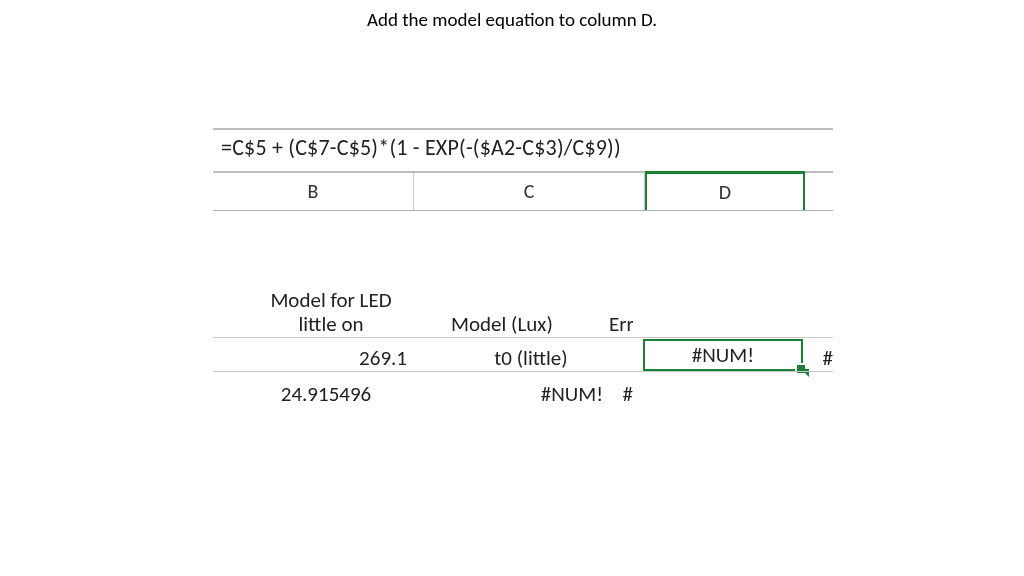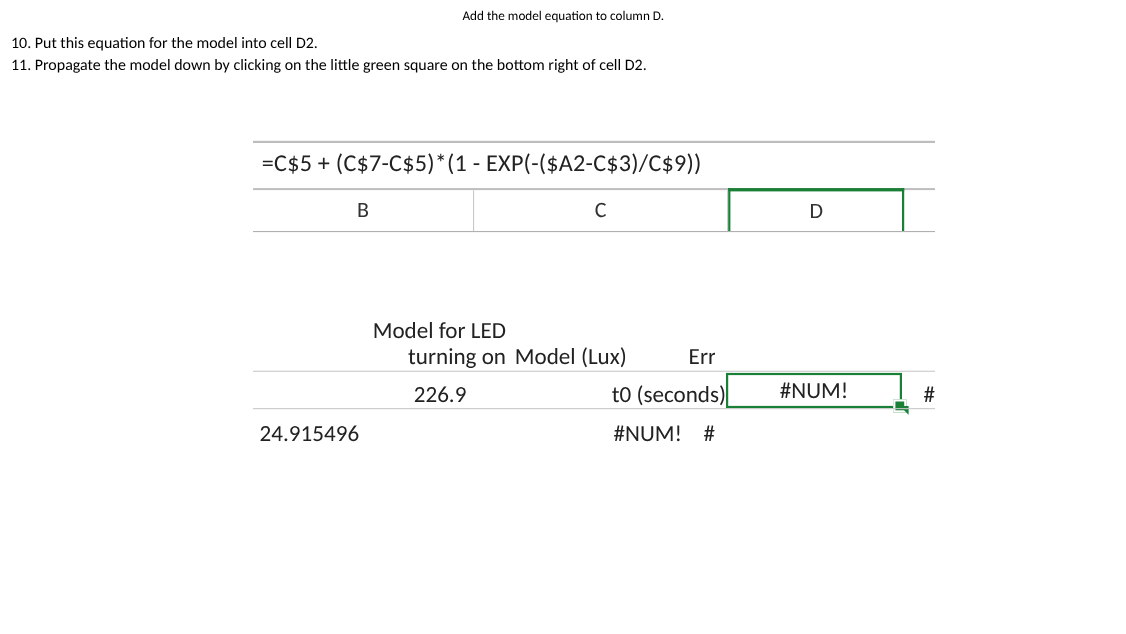--- a/index.html
+++ b/index.html
@@ -10,33 +10,33 @@
     font-family: Calibri, Arial, sans-serif;
     background: #ffffff;
     color: #000;
     overflow: hidden;
   }
   .page {
     padding: 6px 8px;
   }
   .title {
     text-align: center;
-    font-size: 12px;
+    font-size: 19px;
     margin: 2px 0 8px 0;
   }
   .steps {
     font-size: 14.5px;
     line-height: 1.35;
     margin: 0 0 20px 2px;
   }
   .steps .row { margin: 0; }
 
   .shot {
     position: absolute;
-    left: 230px;
+    left: 213px;
     top: 128px;
     width: 620px;
     box-sizing: border-box;
   }
 
   
   .formula-region {
     border-top: 2px solid #bdbdbd;
     border-bottom: 2px solid #bdbdbd;
     background: #fff;
@@ -73,22 +73,22 @@
   }
   .grow {
     display: flex;
     align-items: flex-end;
     height: 34px;
   }
   .grow.tall { height: 126px; align-items: flex-end; }
   .grow.tall2 { height: 36px; }
 
   .gc-b { width: 200px; text-align: right; padding-right: 6px; box-sizing: border-box; }
-  .gc-c { width: 230px; text-align: right; padding-left: 6px; box-sizing: border-box; }
-  .gc-c.right { text-align: left; padding-right: 10px; }
+  .gc-c { width: 230px; text-align: center; padding-left: 6px; box-sizing: border-box; }
+  .gc-c.right { text-align: center; padding-right: 10px; }
   .gc-d { width: 160px; text-align: right; box-sizing: border-box; }
   .gc-e { width: 30px; text-align: right; padding-left: 6px; box-sizing: border-box; overflow: hidden; }
 
   .row-divider {
     position: absolute;
     left: 0; right: 0;
     height: 0;
     border-top: 1px solid #c9c9c9;
   }
 
@@ -124,55 +124,51 @@
 
   .clip-b { overflow: hidden; white-space: nowrap; direction: rtl; text-align: right; }
   .clip-e { overflow: hidden; white-space: nowrap; }
   .ctext-upper { display:block; line-height:1.0; }
 </style>
 </head>
 <body>
 
 <div class="page">
   <div class="title">Add the model equation to column D.</div>
-  <div class="steps">
-    <div class="row">10. Put this equation for the model into cell D2.</div>
-    <div class="row">11. Propagate the model down by clicking on the little green square on the bottom right of cell D2.</div>
-  </div>
 </div>
 
 <div class="shot">
 
   <div class="formula-region">
     <span class="formula">=C$5 + (C$7-C$5)*(1 - EXP(-($A2-C$3)/C$9))</span>
   </div>
 
   <div class="col-headers">
     <div class="col-b">B</div>
     <div class="col-c">C</div>
     <div class="col-d">D</div>
     <div class="col-e"></div>
   </div>
 
   <div class="grid">
 
     <div class="grow tall">
       <div class="gc-c">
         <span class="ctext-upper">Model for LED</span>
-        <span>turning on</span>
+        <span>little on</span>
       </div>
       <div class="gc-d" style="text-align:left; padding-left:8px;margin-top:24px;">Model (Lux)</div>
       <div class="gc-e clip-e">Err</div>
     </div>
 
     <div class="row-divider" style="top:126px;"></div>
 
     <div class="grow">
-      <div class="gc-b">226.9</div>
-      <div class="gc-c">t0 (seconds)</div>
+      <div class="gc-b">269.1</div>
+      <div class="gc-c">t0 (little)</div>
       <div class="gc-d">
         <div class="sel-d">
           <span>#NUM!</span>
           <div class="fill-handle"></div>
         </div>
       </div>
       <div class="gc-e clip-e">#</div>
     </div>
 
     <div class="row-divider" style="top:160px;"></div>

